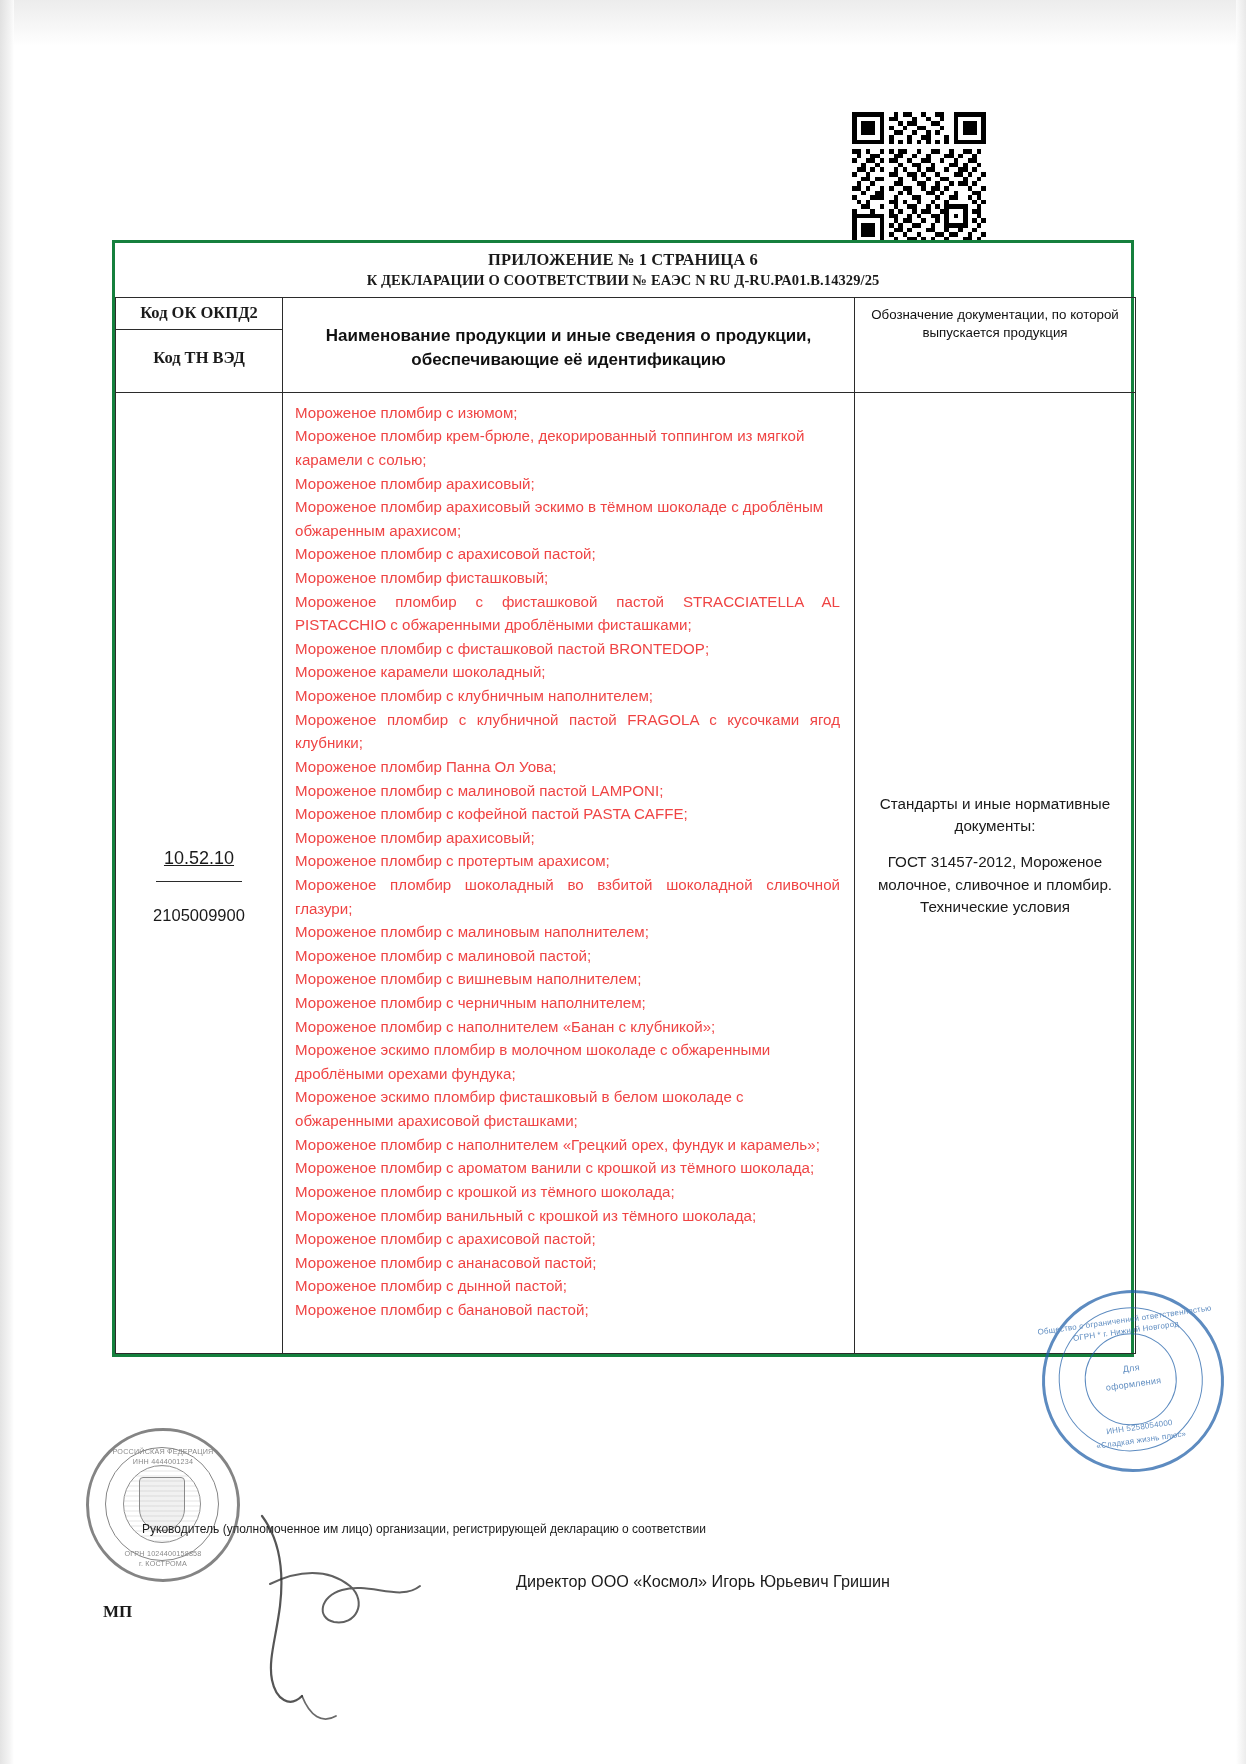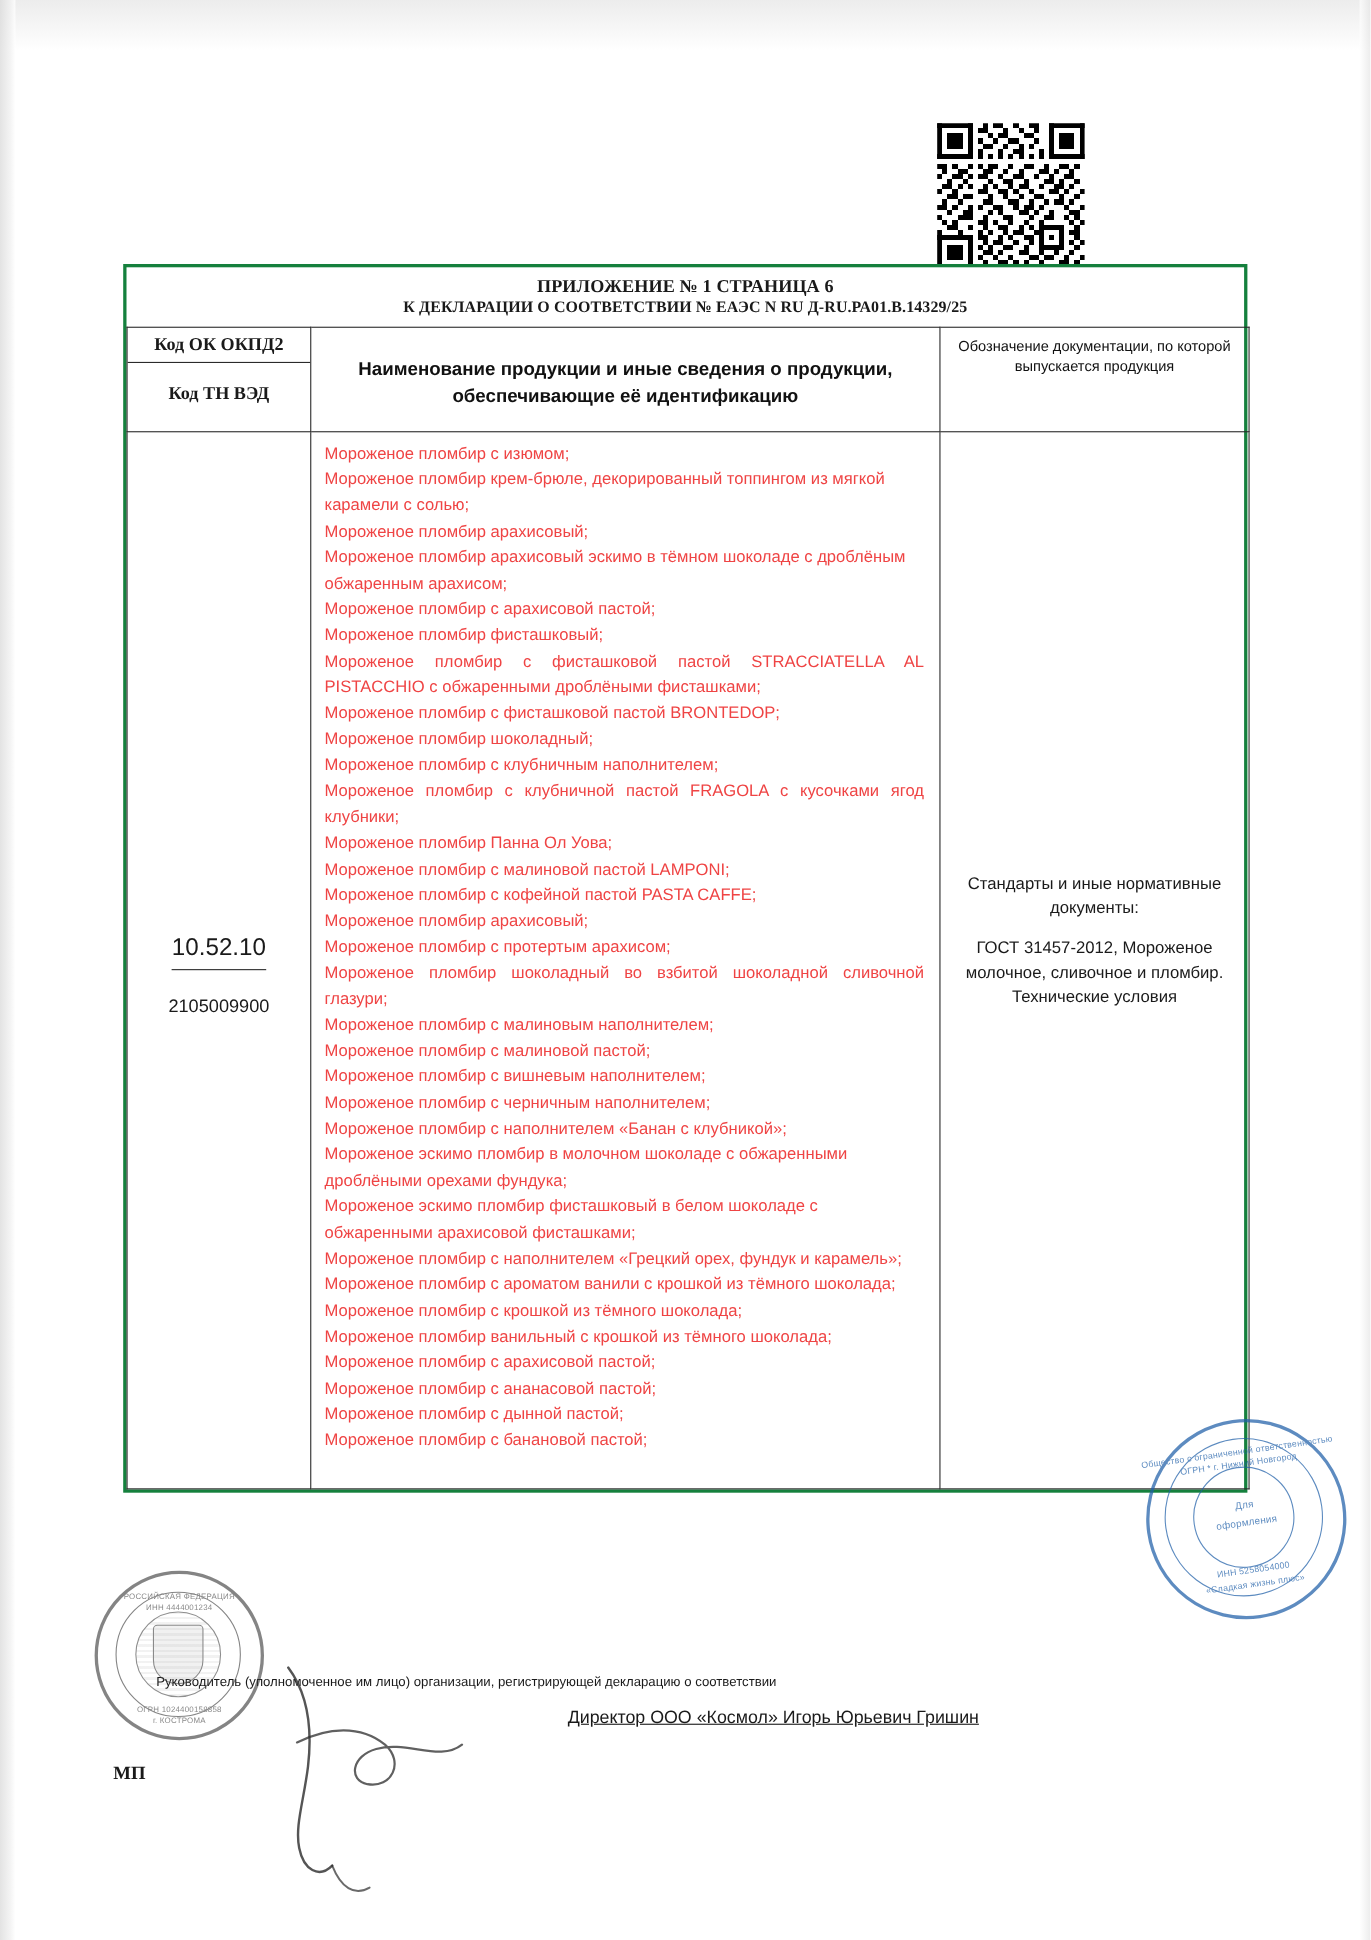--- a/index.html
+++ b/index.html
@@ -128,21 +128,22 @@
   .codes-inner {
     position: relative;
     height: 100%;
     min-height: 960px;
   }
   .code-okpd {
     position: absolute;
     top: 455px;
     left: 0;
     right: 0;
-    font-size: 22px;
+    font-size: 18px;
+    text-decoration: underline;
   }
   .code-rule {
     position: absolute;
     top: 488px;
     left: 40px;
     width: 86px;
     border-top: 1px solid #2b2b2b;
   }
   .code-tnved {
     position: absolute;
@@ -192,23 +193,22 @@
   }
   .footer .lead {
     text-align: left;
     font-size: 12px;
     line-height: 1.5;
     padding: 0 30px;
   }
   .footer .signer {
     text-align: center;
     font-size: 16.2px;
-    margin-top: 14px;
+    margin-top: 34px;
     padding-left: 160px;
-    text-decoration: underline;
   }
   .mp {
     position: absolute;
     left: 103px;
     top: 1602px;
     font-size: 17px;
     font-weight: bold;
     font-family: "Liberation Serif", serif;
   }
 
@@ -580,21 +580,21 @@
         <td class="cell-name">
           <div id="product-list">
               <div class="item">Мороженое пломбир с изюмом;</div>
               <div class="item">Мороженое пломбир крем-брюле, декорированный топпингом из мягкой карамели с солью;</div>
               <div class="item">Мороженое пломбир арахисовый;</div>
               <div class="item">Мороженое пломбир арахисовый эскимо в тёмном шоколаде с дроблёным обжаренным арахисом;</div>
               <div class="item">Мороженое пломбир с арахисовой пастой;</div>
               <div class="item">Мороженое пломбир фисташковый;</div>
               <div class="item justify">Мороженое пломбир с фисташковой пастой STRACCIATELLA AL PISTACCHIO с обжаренными дроблёными фисташками;</div>
               <div class="item">Мороженое пломбир с фисташковой пастой BRONTEDOP;</div>
-              <div class="item">Мороженое пломбир шоколадный;</div>
+              <div class="item">Мороженое карамели шоколадный;</div>
               <div class="item">Мороженое пломбир с клубничным наполнителем;</div>
               <div class="item justify">Мороженое пломбир с клубничной пастой FRAGOLA с кусочками ягод клубники;</div>
               <div class="item">Мороженое пломбир Панна Ол Уова;</div>
               <div class="item">Мороженое пломбир с малиновой пастой LAMPONI;</div>
               <div class="item">Мороженое пломбир с кофейной пастой PASTA CAFFE;</div>
               <div class="item">Мороженое пломбир арахисовый;</div>
               <div class="item">Мороженое пломбир с протертым арахисом;</div>
               <div class="item justify">Мороженое пломбир шоколадный во взбитой шоколадной сливочной глазури;</div>
               <div class="item">Мороженое пломбир с малиновым наполнителем;</div>
               <div class="item">Мороженое пломбир с малиновой пастой;</div>

